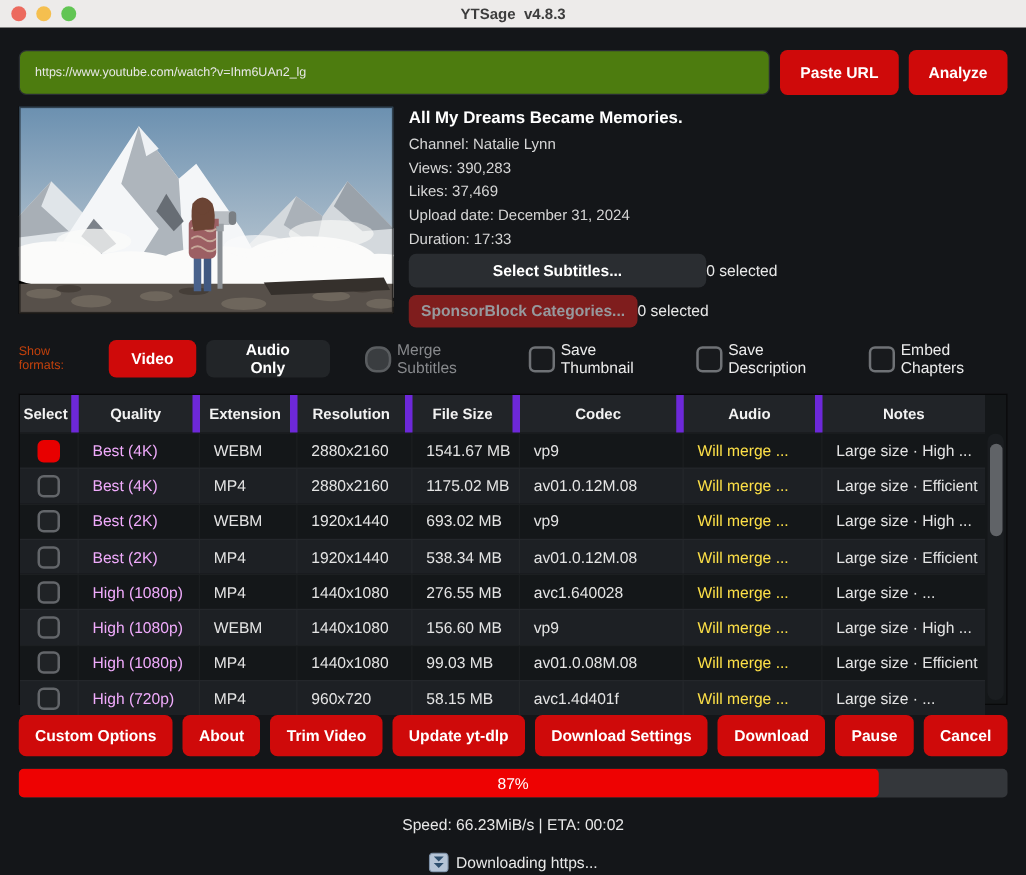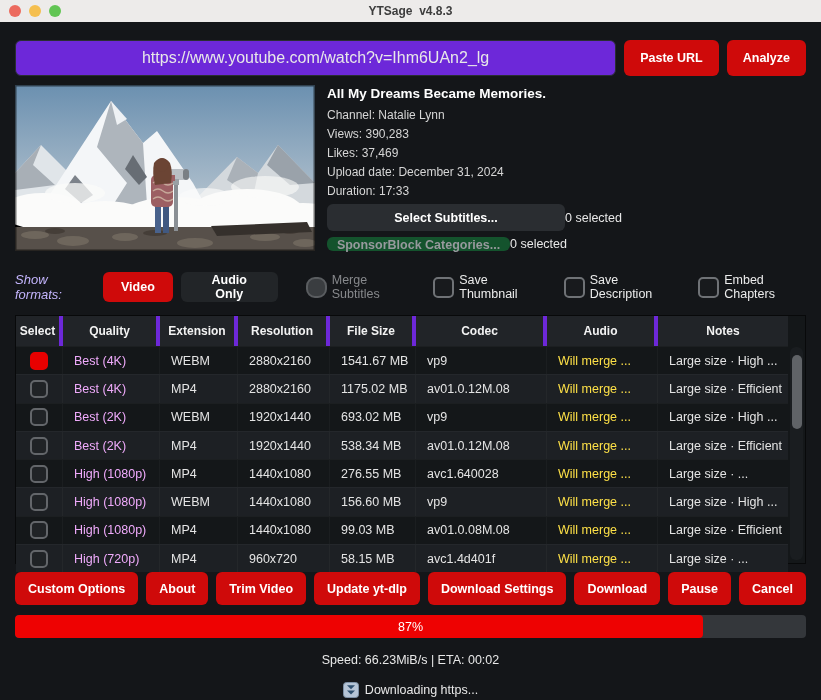--- a/index.html
+++ b/index.html
@@ -7,50 +7,50 @@
   
   .titlebar{height:22px;background:#edebea;display:flex;align-items:center;justify-content:center;position:relative;}
   .lights{position:absolute;left:9px;top:5px;display:flex;gap:8px;}
   .light{width:12px;height:12px;border-radius:50%;}
   .light.red{background:#ec6a5e;}
   .light.yellow{background:#f5bf4f;}
   .light.green{background:#62c554;}
   .win-title{font-size:12px;font-weight:bold;color:#3d3d3d;white-space:pre;}
   
   .url-row{display:flex;gap:8px;margin:18px 15px 0;}
-  .url-input{flex:1;background:#6d28d9;border:1px solid #2a2e33;border-radius:6px;color:#e8e8e8;font-size:16px;padding:0 12px;height:36px;box-sizing:border-box;outline:none;text-align:center;}
+  .url-input{flex:1;background:#4d7c0f;border:1px solid #2a2e33;border-radius:6px;color:#e8e8e8;font-size:10px;padding:0 12px;height:36px;box-sizing:border-box;outline:none;}
   .btn-red{background:#cf0a0a;color:#fff;font-weight:bold;font-size:12.5px;border:none;border-radius:6px;padding:0 16px;height:36px;cursor:pointer;white-space:nowrap;}
   
   .video-row{display:flex;gap:12px;margin:9px 15px 0;height:166px;}
   .thumb{width:300px;height:166px;flex:none;background:#000;position:relative;overflow:hidden;}
   .thumb svg{display:block;}
   .vinfo{flex:1;display:flex;flex-direction:column;padding-top:1px;}
   .vtitle{font-size:13.5px;font-weight:bold;color:#fff;margin:0 0 7px 0;}
   .vline{font-size:12px;color:#d6d6d6;margin-bottom:5px;}
   .subrow{display:flex;align-items:center;}
   .sub-btn{width:238px;height:27px;background:#2a2d31;color:#fff;font-weight:bold;font-size:12.5px;border:none;border-radius:6px;cursor:pointer;}
-  .sponsor-btn{width:183px;height:14px;background:#14532d;color:#97999d;font-weight:bold;font-size:12.5px;border:none;border-radius:6px;cursor:pointer;}
+  .sponsor-btn{width:183px;height:26px;background:#7f1d1d;color:#97999d;font-weight:bold;font-size:12.5px;border:none;border-radius:6px;cursor:pointer;}
   .sel-count{font-size:12.5px;color:#e8e8e8;}
   .spacer{flex:1;}
   
   .fmt-row{display:flex;align-items:center;margin:21px 15px 0;}
-  .fmt-label{font-size:13px;color:#c4b5fd;margin-right:12px;font-style:italic;}
+  .fmt-label{font-size:10px;color:#c2410c;margin-right:12px;}
   .btn-toggle{height:30px;padding:0 18px;border:none;border-radius:6px;font-size:12.5px;font-weight:bold;cursor:pointer;}
   .btn-toggle.active{background:#cf0a0a;color:#fff;}
   .btn-toggle.inactive{background:#222528;color:#fff;margin-left:8px;}
   .fmt-checks{display:flex;align-items:center;gap:26px;margin-left:28px;}
   .fmt-item{display:flex;align-items:center;gap:5px;font-size:12.5px;color:#ececec;cursor:pointer;}
   .fcheck{width:17px;height:17px;border-radius:5px;border:2px solid #6f7276;background:rgba(255,255,255,0.02);flex:none;}
   .fmt-item.disabled{color:#87898c;}
   .fmt-item.disabled .fcheck{border-radius:9px;background:#3a3d40;border-color:#5a5d60;}
   
   .table-wrap{position:relative;margin:13px 15px 0;background:#141719;border:1px solid #08090a;height:249px;box-sizing:border-box;padding-right:17px;}
   .tgrid{display:grid;grid-template-columns:47px 97px 78px 92px 86px 131px 111px 1fr;}
   .thead{height:30px;background:#212428;}
-  .th{display:flex;align-items:center;justify-content:center;font-size:12px;font-weight:bold;color:#f2f2f2;border-right:4px solid #6d28d9;}
+  .th{display:flex;align-items:center;justify-content:center;font-size:12px;font-weight:bold;color:#f2f2f2;border-right:6px solid #6d28d9;}
   .th:last-child{border-right:none;}
   .trow{height:27.3px;font-size:12.5px;color:#e4e4e4;border-top:1px solid rgba(255,255,255,0.035);cursor:default;}
   .trow:nth-child(odd){background:#141719;}
   .trow:nth-child(even){background:#1d2024;}
   .td{display:flex;align-items:center;padding-left:11px;border-right:1px solid rgba(255,255,255,0.03);overflow:hidden;white-space:nowrap;box-sizing:border-box;}
   .td:last-child{border-right:none;}
   .td.center{justify-content:center;padding-left:0;}
   .q{color:#f0abfc;}
   .aud{color:#fde047;}
   .rowbox{width:18px;height:18px;border-radius:5px;background:#202326;border:2px solid #63666a;box-sizing:border-box;cursor:pointer;}

